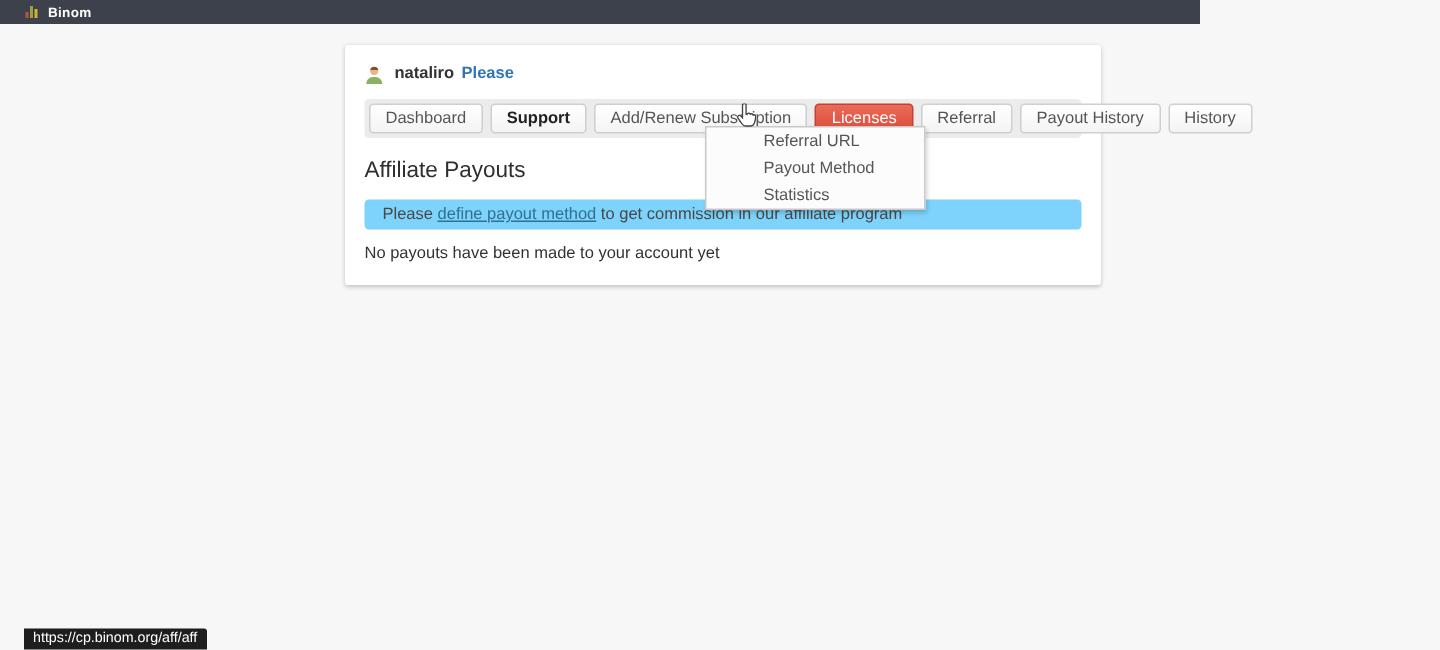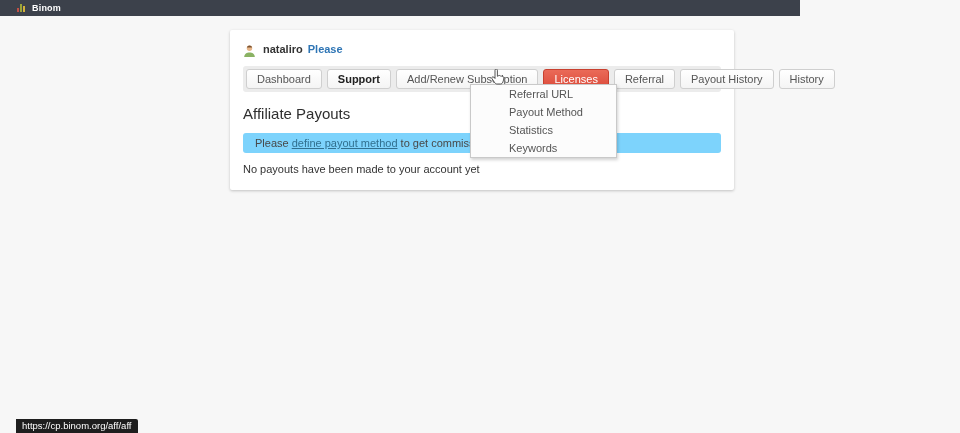--- a/index.html
+++ b/index.html
@@ -156,21 +156,20 @@
   </div>
 
   <div class="empty-msg">No payouts have been made to your account yet</div>
 
 </div>
 
 <div class="dropdown">
   <div class="dropdown-item">Referral URL</div>
   <div class="dropdown-item">Payout Method</div>
   <div class="dropdown-item">Statistics</div>
-  <div class="dropdown-item">Keywords</div>
 </div>
 
 <div class="cursor">
   <svg width="13" height="17" viewBox="0 0 13 17">
     <path d="M4 1.2 C4 .5 4.5 0 5.2 0 C5.9 0 6.4 .5 6.4 1.2 L6.4 7.2 L7 7.3 C7.1 6.8 7.6 6.4 8.1 6.4 C8.6 6.4 9 6.7 9.2 7.1 C9.4 6.9 9.7 6.8 10 6.8 C10.5 6.8 11 7.2 11.1 7.7 C11.3 7.6 11.5 7.5 11.7 7.5 C12.3 7.5 12.8 8 12.8 8.6 C12.8 10.6 12.3 11.8 11.9 13 C11.5 14.1 10.8 15 9.5 15 L6.1 15 C5 15 4.2 14.4 3.6 13.5 L1 9.7 C.6 9.1 .8 8.3 1.4 8 C1.9 7.8 2.5 7.9 2.9 8.3 L4 9.5 Z" fill="#ffffff" stroke="#444444" stroke-width="0.9"></path>
   </svg>
 </div>
 
 <div class="status-tooltip">https://cp.binom.org/aff/aff</div>
 

